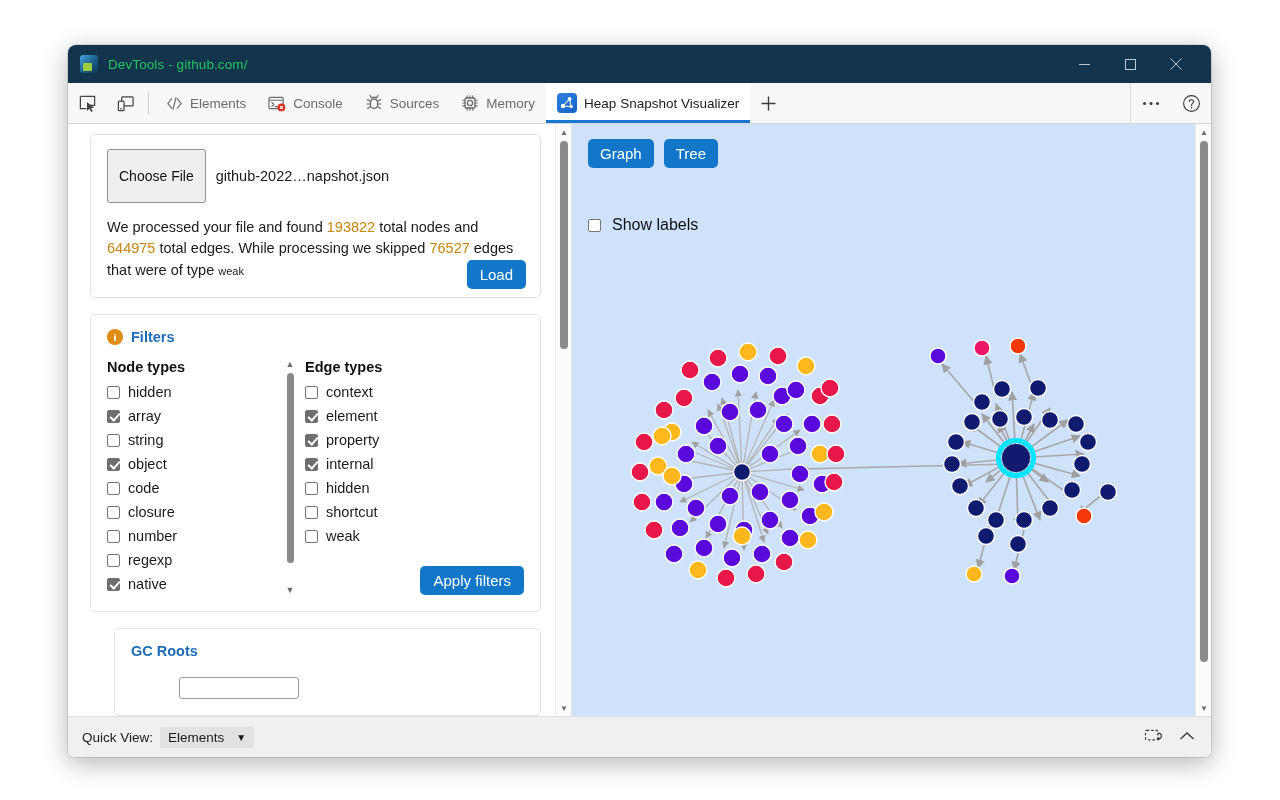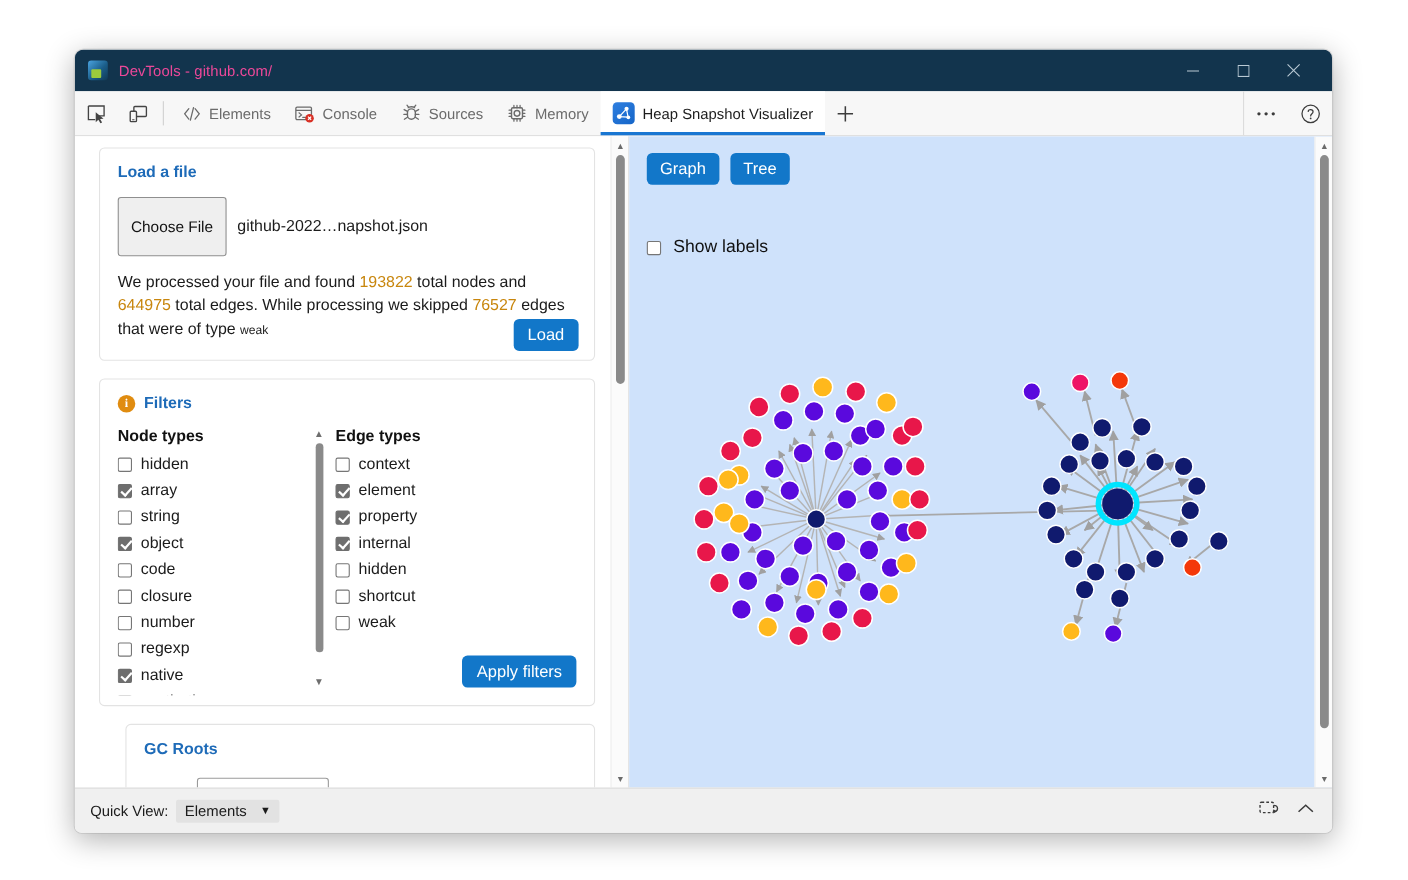--- a/index.html
+++ b/index.html
@@ -37,21 +37,21 @@
     background: linear-gradient(135deg,#4aa3df 0%, #1b5e8a 55%, #103a55 100%);
     position: relative; flex: none;
   }
   #app-icon::after {
     content: "";
     position: absolute; left: 3px; bottom: 2px;
     width: 9px; height: 8px;
     background: #9ccc3c; border-radius: 1px;
   }
   #win-title {
-    color: #ec4899;
+    color: #22c55e;
     font-size: 13.5px;
     letter-spacing: 0.1px;
     white-space: nowrap;
   }
   .wbtn {
     position: absolute; top: 0;
     width: 46px; height: 38px;
     display: flex; align-items: center; justify-content: center;
     color: #b9c9d4;
   }
@@ -423,21 +423,20 @@
       </div>
     </div>
   </div>
 
   <div id="body">
 
     <div id="leftpane">
       <div id="leftscroll">
 
         <div class="card">
-          <div class="card-title">Load a file</div>
           <div id="file-row">
             <button id="choose-file">Choose File</button>
             <span id="file-name">github-2022…napshot.json</span>
           </div>
           <div id="process-text">
             <span>We processed your file and found </span><span class="num">193822</span><span> total nodes and </span><span class="num">644975</span><span> total edges. While processing we skipped </span><span class="num">76527</span><span> edges that were of type </span><span class="typ">weak</span>
             <button id="load-btn" class="blue-btn">Load</button>
           </div>
         </div>
 

